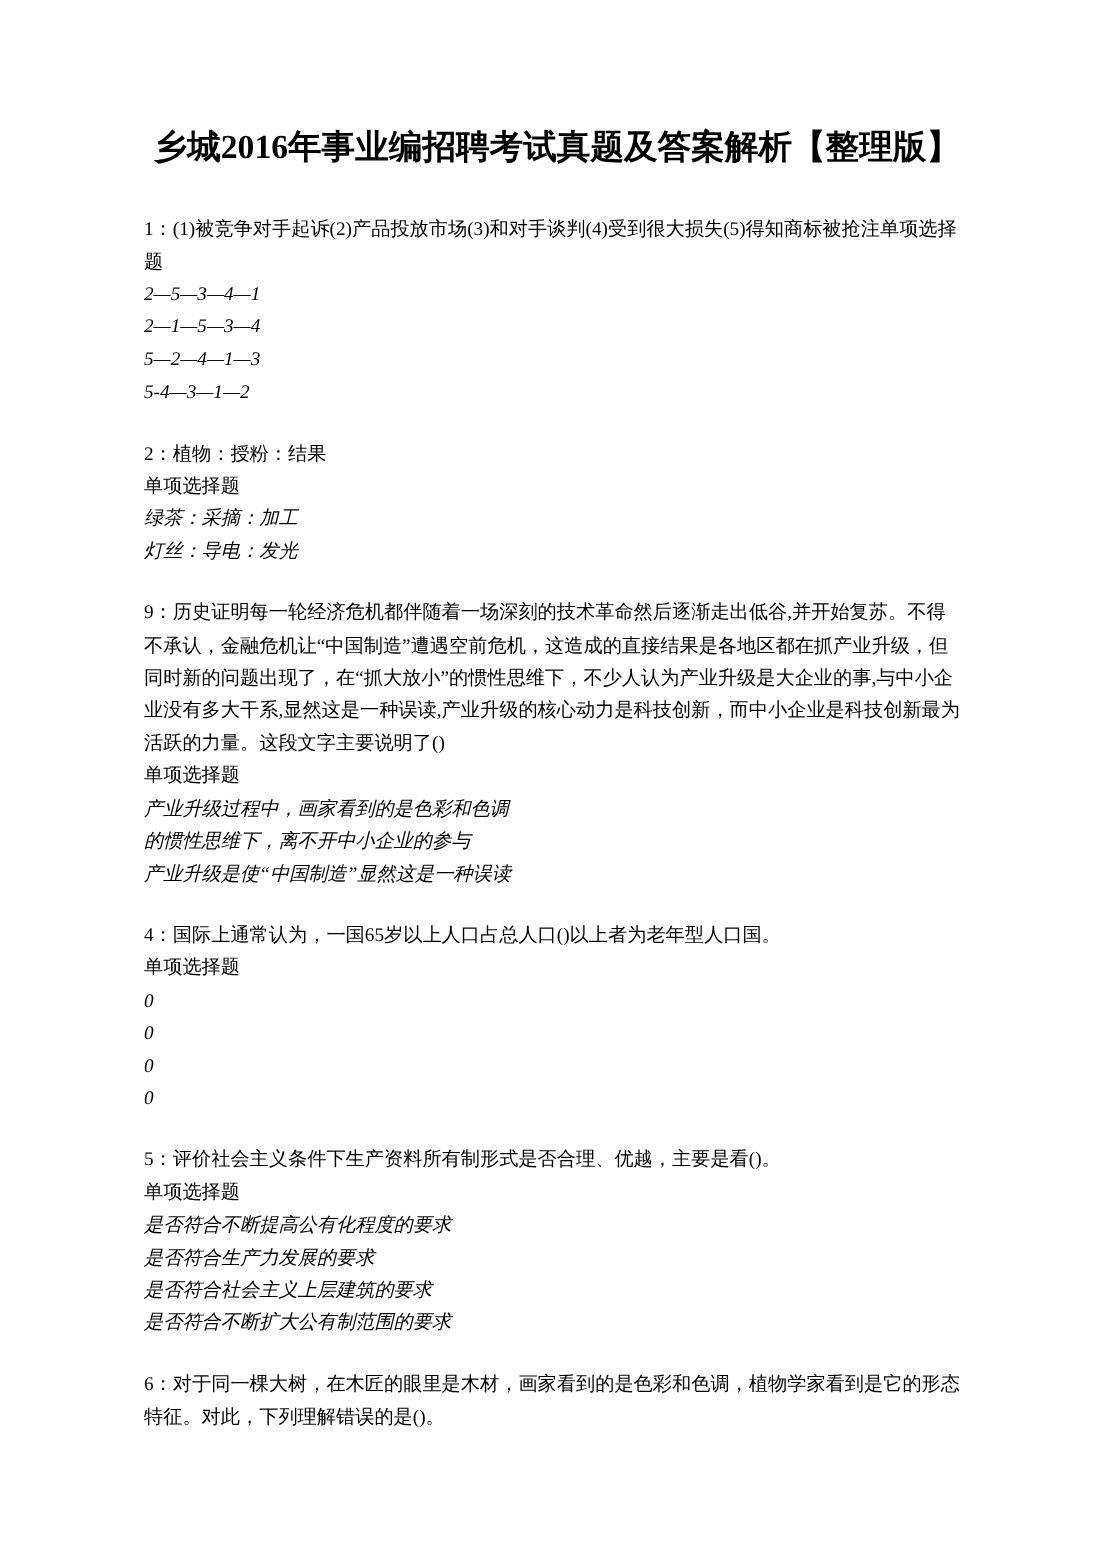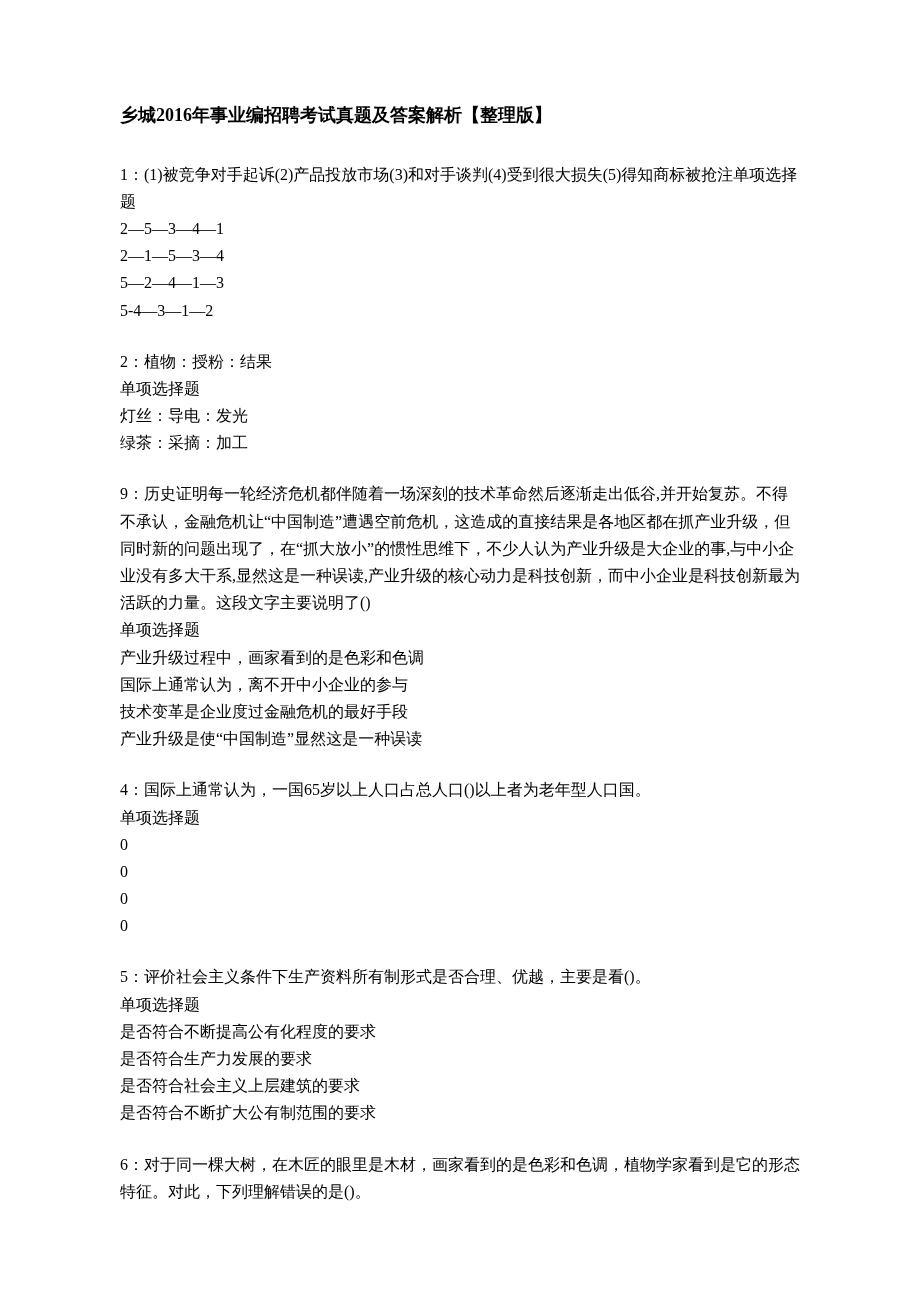--- a/index.html
+++ b/index.html
@@ -7,61 +7,61 @@
       font-size: 16px;
       line-height: 1.7;
       color: #000;
       background: #fff;
       margin: 0;
       padding: 100px 120px 50px 120px;
       width: 920px;
       box-sizing: border-box;
     }
     h1 {
-      font-size: 18px;
+      font-size: 28px;
       font-weight: bold;
-      text-align: left;
+      text-align: right;
       margin: 0 0 30px 0;
     }
     .question-block {
       margin-bottom: 24px;
     }
     .question-text {
       margin: 0;
     }
     .option {
       margin: 0;
+      font-style: italic;
     }
   </style>
 </head>
 <body>
 
 <h1>乡城2016年事业编招聘考试真题及答案解析【整理版】</h1>
 
 <div class="question-block">
   <p class="question-text">1：(1)被竞争对手起诉(2)产品投放市场(3)和对手谈判(4)受到很大损失(5)得知商标被抢注单项选择题</p>
   <p class="option">2—5—3—4—1</p>
   <p class="option">2—1—5—3—4</p>
   <p class="option">5—2—4—1—3</p>
   <p class="option">5-4—3—1—2</p>
 </div>
 
 <div class="question-block">
   <p class="question-text">2：植物：授粉：结果</p>
   <p class="question-text">单项选择题</p>
+  <p class="option">绿茶：采摘：加工</p>
   <p class="option">灯丝：导电：发光</p>
-  <p class="option">绿茶：采摘：加工</p>
 </div>
 
 <div class="question-block">
   <p class="question-text">9：历史证明每一轮经济危机都伴随着一场深刻的技术革命然后逐渐走出低谷,并开始复苏。不得不承认，金融危机让“中国制造”遭遇空前危机，这造成的直接结果是各地区都在抓产业升级，但同时新的问题出现了，在“抓大放小”的惯性思维下，不少人认为产业升级是大企业的事,与中小企业没有多大干系,显然这是一种误读,产业升级的核心动力是科技创新，而中小企业是科技创新最为活跃的力量。这段文字主要说明了()</p>
   <p class="question-text">单项选择题</p>
   <p class="option">产业升级过程中，画家看到的是色彩和色调</p>
-  <p class="option">国际上通常认为，离不开中小企业的参与</p>
-  <p class="option">技术变革是企业度过金融危机的最好手段</p>
+  <p class="option">的惯性思维下，离不开中小企业的参与</p>
   <p class="option">产业升级是使“中国制造”显然这是一种误读</p>
 </div>
 
 <div class="question-block">
   <p class="question-text">4：国际上通常认为，一国65岁以上人口占总人口()以上者为老年型人口国。</p>
   <p class="question-text">单项选择题</p>
   <p class="option">0</p>
   <p class="option">0</p>
   <p class="option">0</p>
   <p class="option">0</p>

